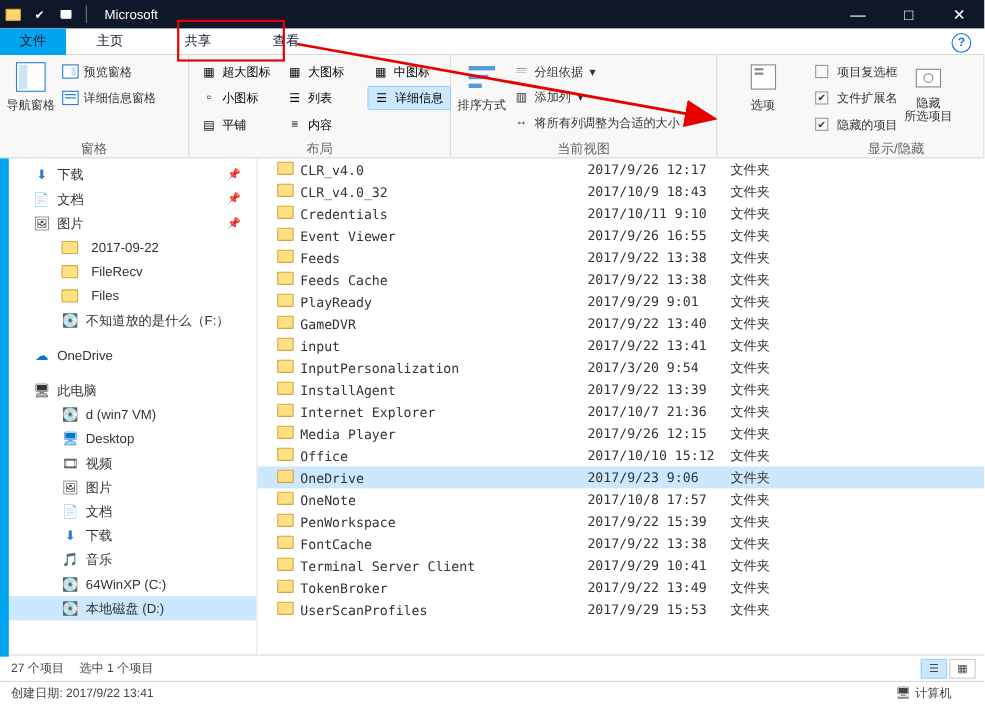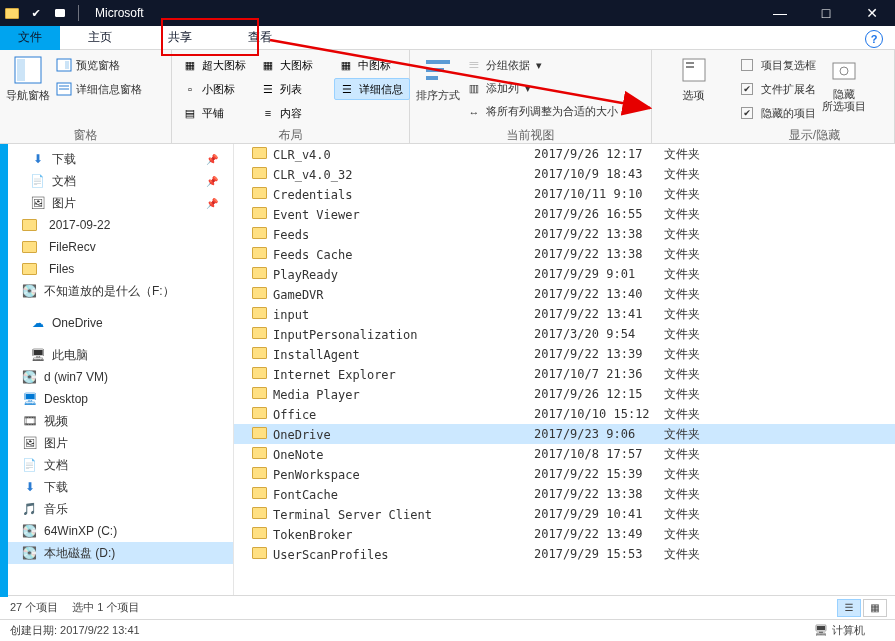--- a/index.html
+++ b/index.html
@@ -35,21 +35,21 @@
 
 .checkbox { width:12px; height:12px; border:1px solid #999; display:inline-flex; align-items:center; justify-content:center; font-size:9px; margin-right:4px; }
 .checkbox.checked::before { content:"✔"; color:#333; }
 
 .view-btn { display:flex; align-items:center; gap:4px; padding:1px 4px; font-size:11px; white-space:nowrap; }
 .view-btn.sel { background:#cce8ff; border:1px solid #99d1ff; border-radius:2px; }
 
 .main { display:flex; height: calc(641px - 26px - 24px - 94px - 24px - 22px); }
 .sidebar { width:234px; border-right:1px solid #e5e5e5; overflow:hidden; padding-top:4px; }
 .sidebar .row { display:flex; align-items:center; height:22px; padding-left:30px; gap:6px; font-size:12px; color:#333; position:relative; }
-.sidebar .row.lv2 { padding-left:22px; }
+.sidebar .row.lv2 { padding-left:56px; }
 .sidebar .row.lv1b { padding-left:30px; }
 .sidebar .pin { position:absolute; right:14px; color:#888; font-size:10px; }
 
 .content { flex:1; overflow:hidden; display:flex; flex-direction:column; }
 .filelist { flex:1; overflow:auto; }
 .filerow { display:flex; align-items:center; height:20px; font-size:12px; color:#333; padding-left:18px; font-family:"SimSun","MS Gothic",monospace; }
 .filerow.sel { background:#cce8ff; }
 .filerow .fname { width:282px; }
 .filerow .fdate { width:130px; }
 .filerow .ftype { width:80px; }

